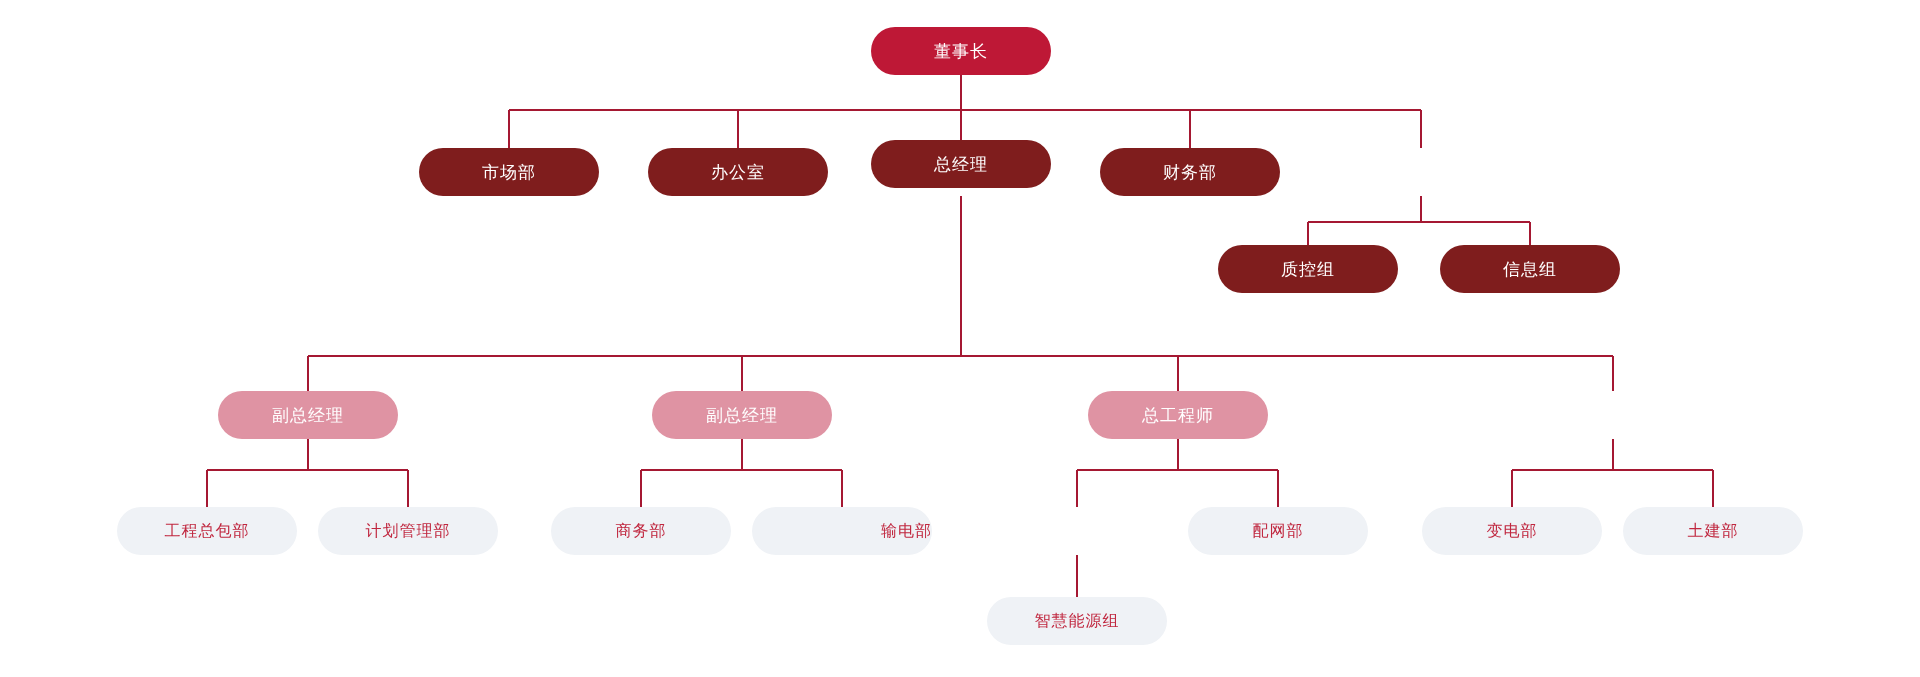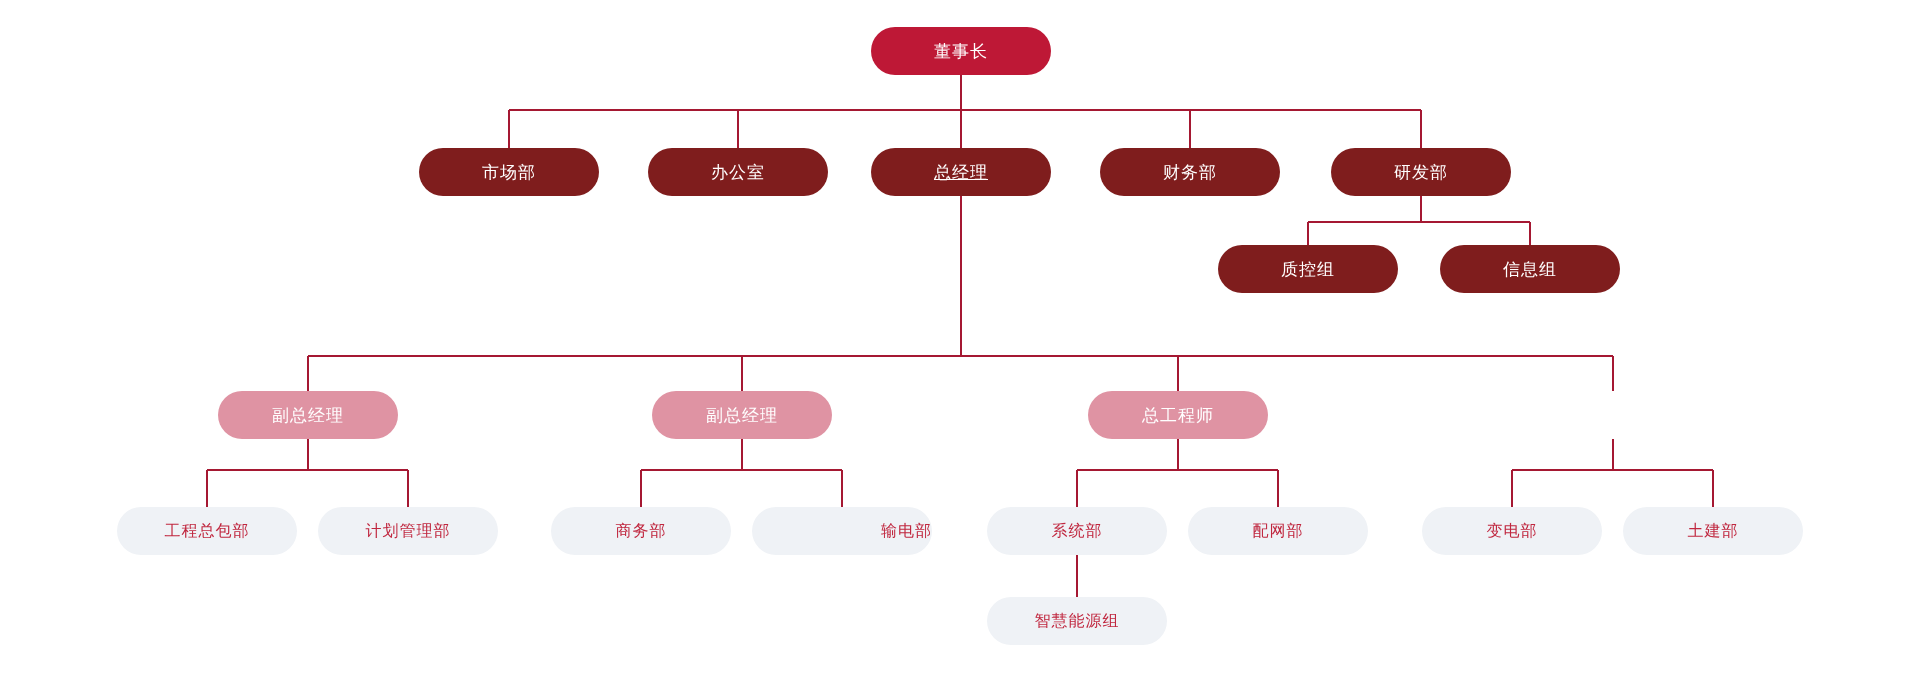--- a/index.html
+++ b/index.html
@@ -120,28 +120,25 @@
   <div class="node lv-primary" style="left:871px; top:27px; width:180px; height:48px;">
     <span class="node-label">董事长</span>
   </div>
 
   <div class="node lv-secondary" style="left:419px; top:148px; width:180px; height:48px;">
     <span class="node-label">市场部</span>
   </div>
   <div class="node lv-secondary" style="left:648px; top:148px; width:180px; height:48px;">
     <span class="node-label">办公室</span>
   </div>
-  <div class="node lv-secondary" style="left:871px; top:148px; width:180px; height:48px;text-decoration:underline;">
+  <div class="node lv-secondary" style="left:871px; top:140px; width:180px; height:48px;">
     <span class="node-label">总经理</span>
   </div>
   <div class="node lv-secondary" style="left:1100px; top:148px; width:180px; height:48px;">
     <span class="node-label">财务部</span>
-  </div>
-  <div class="node lv-secondary" style="left:1331px; top:148px; width:180px; height:48px;">
-    <span class="node-label">研发部</span>
   </div>
 
   <div class="node lv-secondary" style="left:1218px; top:245px; width:180px; height:48px;">
     <span class="node-label">质控组</span>
   </div>
   <div class="node lv-secondary" style="left:1440px; top:245px; width:180px; height:48px;">
     <span class="node-label">信息组</span>
   </div>
 
   <div class="node lv-soft" style="left:218px; top:391px; width:180px; height:48px;">
@@ -159,23 +156,20 @@
   </div>
   <div class="node lv-light" style="left:318px; top:507px; width:180px; height:48px;">
     <span class="node-label">计划管理部</span>
   </div>
   <div class="node lv-light" style="left:551px; top:507px; width:180px; height:48px;">
     <span class="node-label">商务部</span>
   </div>
   <div class="node lv-light" style="left:752px; top:507px; width:180px; height:48px;justify-content:flex-end;">
     <span class="node-label">输电部</span>
   </div>
-  <div class="node lv-light" style="left:987px; top:507px; width:180px; height:48px;">
-    <span class="node-label">系统部</span>
-  </div>
   <div class="node lv-light" style="left:1188px; top:507px; width:180px; height:48px;">
     <span class="node-label">配网部</span>
   </div>
   <div class="node lv-light" style="left:987px; top:597px; width:180px; height:48px;">
     <span class="node-label">智慧能源组</span>
   </div>
   <div class="node lv-light" style="left:1422px; top:507px; width:180px; height:48px;">
     <span class="node-label">变电部</span>
   </div>
   <div class="node lv-light" style="left:1623px; top:507px; width:180px; height:48px;">

